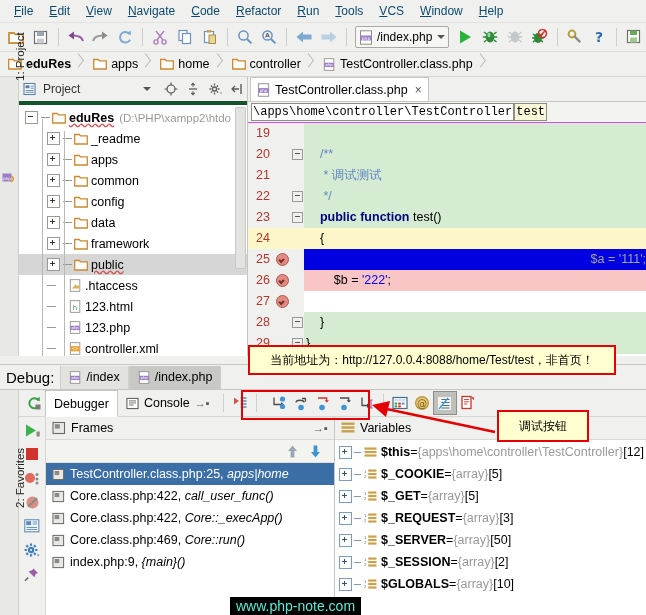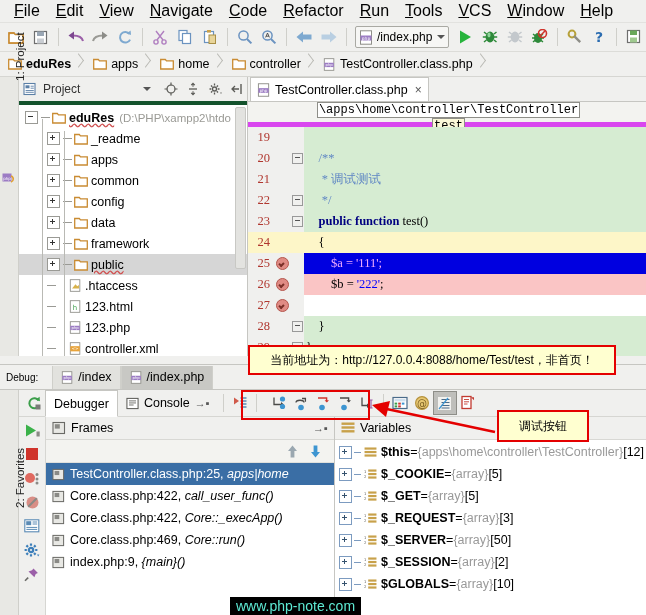--- a/index.html
+++ b/index.html
@@ -7,21 +7,21 @@
     width:646px;height:615px;overflow:hidden;
     font-family:"Liberation Sans","DejaVu Sans",sans-serif;
     font-size:12px;color:#000;background:#f0f0ee;
     -webkit-font-smoothing:none;
   }
   .app{position:relative;width:646px;height:615px;}
 
   
   .menubar{height:22px;background:#f0f0ee;display:flex;align-items:center;padding-left:6px;
            border-bottom:1px solid #e2e2df;}
-  .menubar .mi{padding:2px 8px;font-size:16px;color:#000000;cursor:default;}
+  .menubar .mi{padding:2px 8px;font-size:12px;color:#0c4a6e;cursor:default;}
   .menubar .mi u{text-decoration:underline;}
 
   
   .toolbar{height:28px;background:#f0f0ee;display:flex;align-items:center;padding-left:4px;
            border-bottom:1px solid #dcdcd8;gap:1px;}
   .tb{width:24px;height:24px;display:flex;align-items:center;justify-content:center;}
   .tbsep{width:1px;height:18px;background:#cfcfca;margin:0 4px;}
   .runcfg{display:flex;align-items:center;height:20px;border:1px solid #a9a9a3;background:#f6f6f4;
           border-radius:2px;padding:0 3px;margin:0 3px;gap:3px;}
   .runcfg .rc-label{font-size:12px;}
@@ -65,59 +65,59 @@
   .vline{position:absolute;width:1px;background:#b9b9b4;}
   .scrollthumb{position:absolute;right:1px;width:9px;background:#e3e3e0;border:1px solid #c8c8c4;border-radius:2px;}
 
   
   .editorpane{flex:1;display:flex;flex-direction:column;background:#fff;min-width:0;}
   .tabstrip{height:24px;background:#f0f0ee;display:flex;align-items:flex-end;border-bottom:1px solid #c6c6c2;}
   .etab{height:23px;display:flex;align-items:center;gap:4px;padding:0 6px;background:#fff;
         border:1px solid #c6c6c2;border-bottom:none;font-size:12.5px;margin-left:2px;}
   .etab .x{color:#555;font-size:12px;margin-left:3px;}
   .navbar{height:20px;background:#f3f3f0;display:flex;align-items:center;padding-left:3px;
-          border-bottom:5px solid #d946ef;font-family:"Liberation Mono","DejaVu Sans Mono",monospace;font-size:12px;flex-direction:column;}
+          border-bottom:1px solid #d946ef;font-family:"Liberation Mono","DejaVu Sans Mono",monospace;font-size:12px;}
   .navchip{border:1px solid #8e8e88;padding:0 1px;background:#fff;height:16px;display:flex;align-items:center;}
   .navchip.hl{background:#fbf8d8;}
   .codearea{flex:1;position:relative;overflow:hidden;background:#fff;
-            font-family:Liberation Serif, serif;font-size:12.5px;}
+            font-family:Liberation Sans, sans-serif;font-size:12.5px;}
   .crow{position:relative;height:21px;display:flex;align-items:center;}
   .gut{width:26px;text-align:right;padding-right:4px;color:#b0372f;font-size:12.5px;flex:0 0 auto;
        background:#f0f0ee;height:21px;line-height:21px;box-sizing:border-box;}
   .gut.hl{background:#fdf6c8;}
   .bpcol{width:16px;flex:0 0 auto;background:#f0f0ee;height:21px;display:flex;align-items:center;justify-content:center;}
   .bpcol.hl{background:#fdf6c8;}
   .bp{width:11px;height:11px;border-radius:50%;background:#e08b84;border:1px solid #b5564d;position:relative;}
   .bp:after{content:"";position:absolute;left:2px;top:4px;width:3px;height:2px;border-left:2px solid #7a2f28;
             border-bottom:2px solid #7a2f28;transform:rotate(-45deg);}
   .foldcol{width:14px;flex:0 0 auto;background:#f0f0ee;height:21px;display:flex;align-items:center;justify-content:center;}
   .foldcol.hl{background:#fdf6c8;}
   .foldbox{width:9px;height:9px;border:1px solid #999;background:#f0f0ee;position:relative;}
   .foldbox:before{content:"";position:absolute;left:2px;top:3px;width:5px;height:1px;background:#555;}
   .ctext{flex:1;height:21px;line-height:21px;white-space:pre;padding-left:2px;box-sizing:border-box;min-width:0;overflow:hidden;}
   .ctext.green{background:#d6ecd2;}
   .ctext.yellow{background:#fdf6c8;}
   .ctext.pink{background:#fac5c5;}
-  .ctext.blue{background:#0000e0;color:#f0abfc;}
+  .ctext.blue{background:#0000e0;color:#a3a3a3;text-align:right;}
   .kw{color:#000080;font-weight:bold;}
   .str{color:#0000ff;}
   .doc{color:#5f86c4;}
   .fn{color:#000;}
 
   
   .callout{position:absolute;background:#ffffd0;border:2px solid #e40000;z-index:40;
            display:flex;align-items:center;justify-content:center;font-size:12px;color:#000;
            font-family:"Liberation Sans","DejaVu Sans",sans-serif;padding:0 6px;box-sizing:border-box;}
   .redbox{position:absolute;border:2px solid #e40000;z-index:40;pointer-events:none;}
 
   
   .debugwrap{position:absolute;left:0;right:0;bottom:0;top:364px;display:flex;flex-direction:column;background:#f0f0ee;}
   .dbgtabbar{height:24px;display:flex;align-items:center;border-top:1px solid #c6c6c2;
              border-bottom:1px solid #c6c6c2;background:#f0f0ee;padding-left:6px;gap:0;}
-  .dbgtabbar .dlabel{font-size:10px;margin-right:14px;}
+  .dbgtabbar .dlabel{font-size:15px;margin-right:6px;}
   .dtab{height:23px;display:flex;align-items:center;gap:4px;padding:0 8px;font-size:12.5px;
         border-left:1px solid #cfcfca;border-right:1px solid #cfcfca;}
   .dtab.active{background:#c8c8c4;}
   .dtab.inactive{background:#e2e2de;}
 
   .dbgmain{flex:1;display:flex;min-height:0;}
   .dbgrail{width:18px;background:#e8e8e4;border-right:1px solid #cfcfca;position:relative;}
   .dbgbody{flex:1;display:flex;flex-direction:column;min-width:0;}
   .dbgtoolrow{height:26px;display:flex;align-items:center;background:#f0f0ee;border-bottom:1px solid #d6d6d2;}
   .dtab2{height:25px;display:flex;align-items:center;gap:5px;padding:0 8px;font-size:12.5px;}

